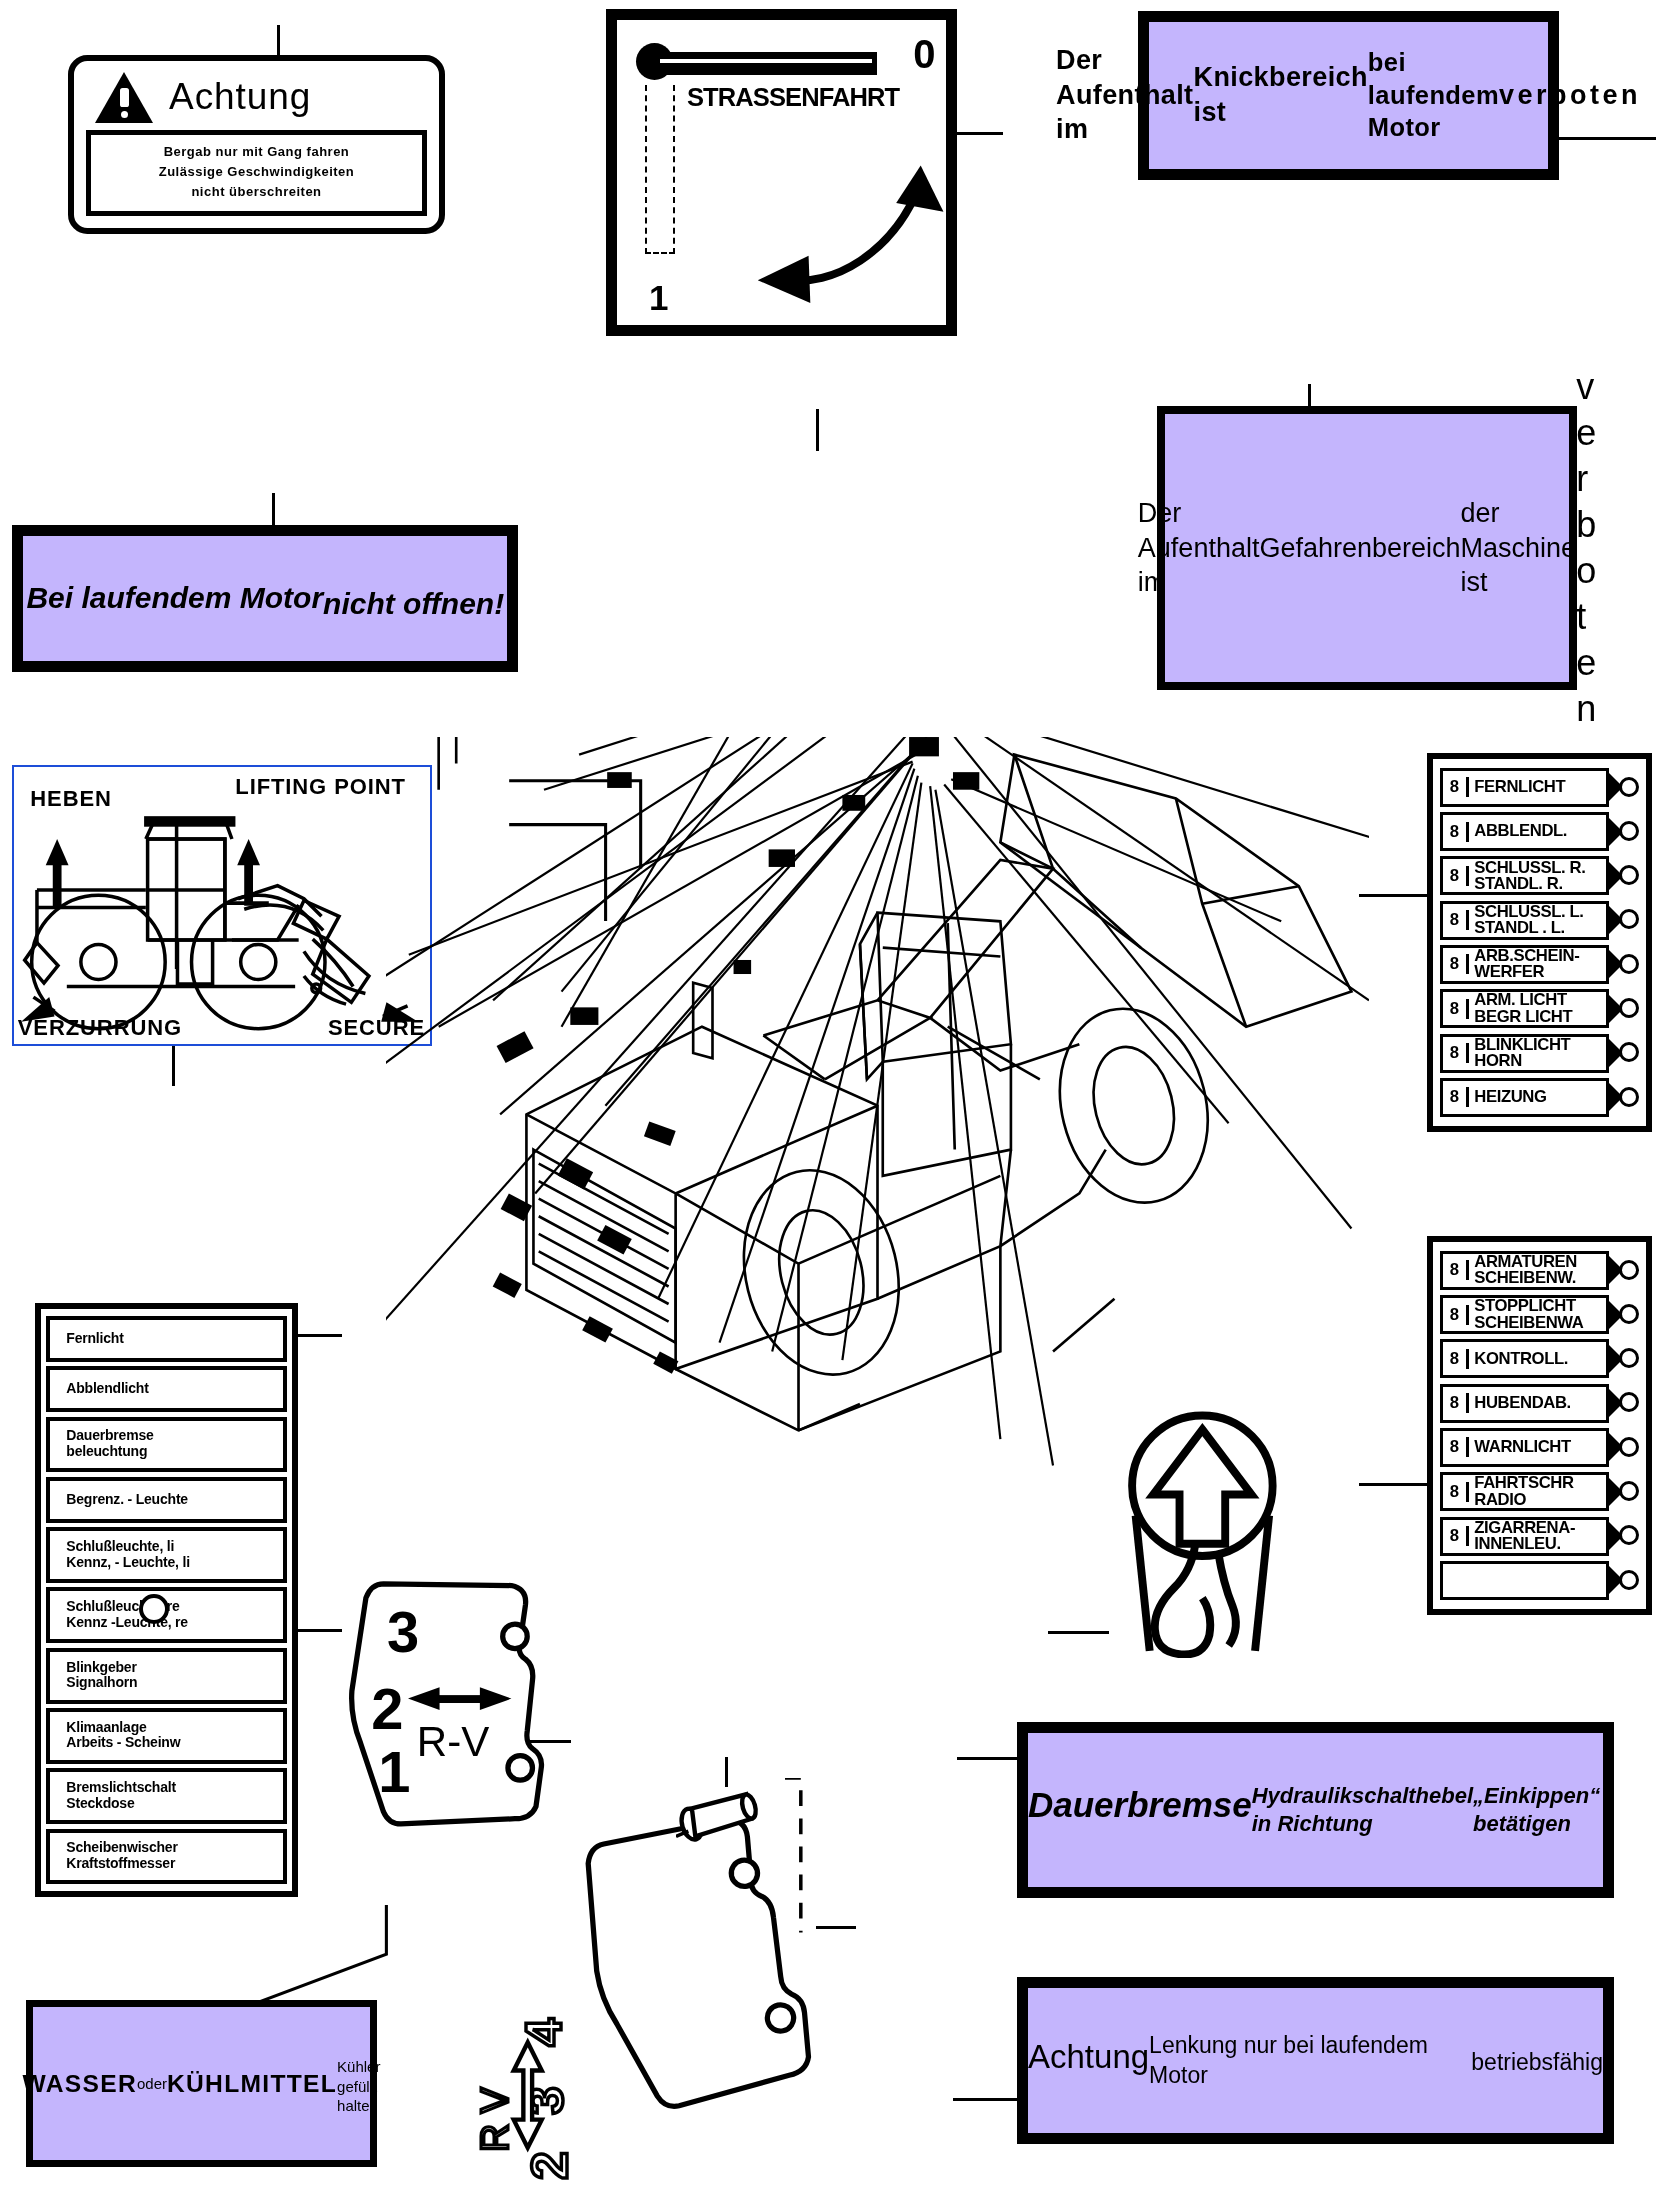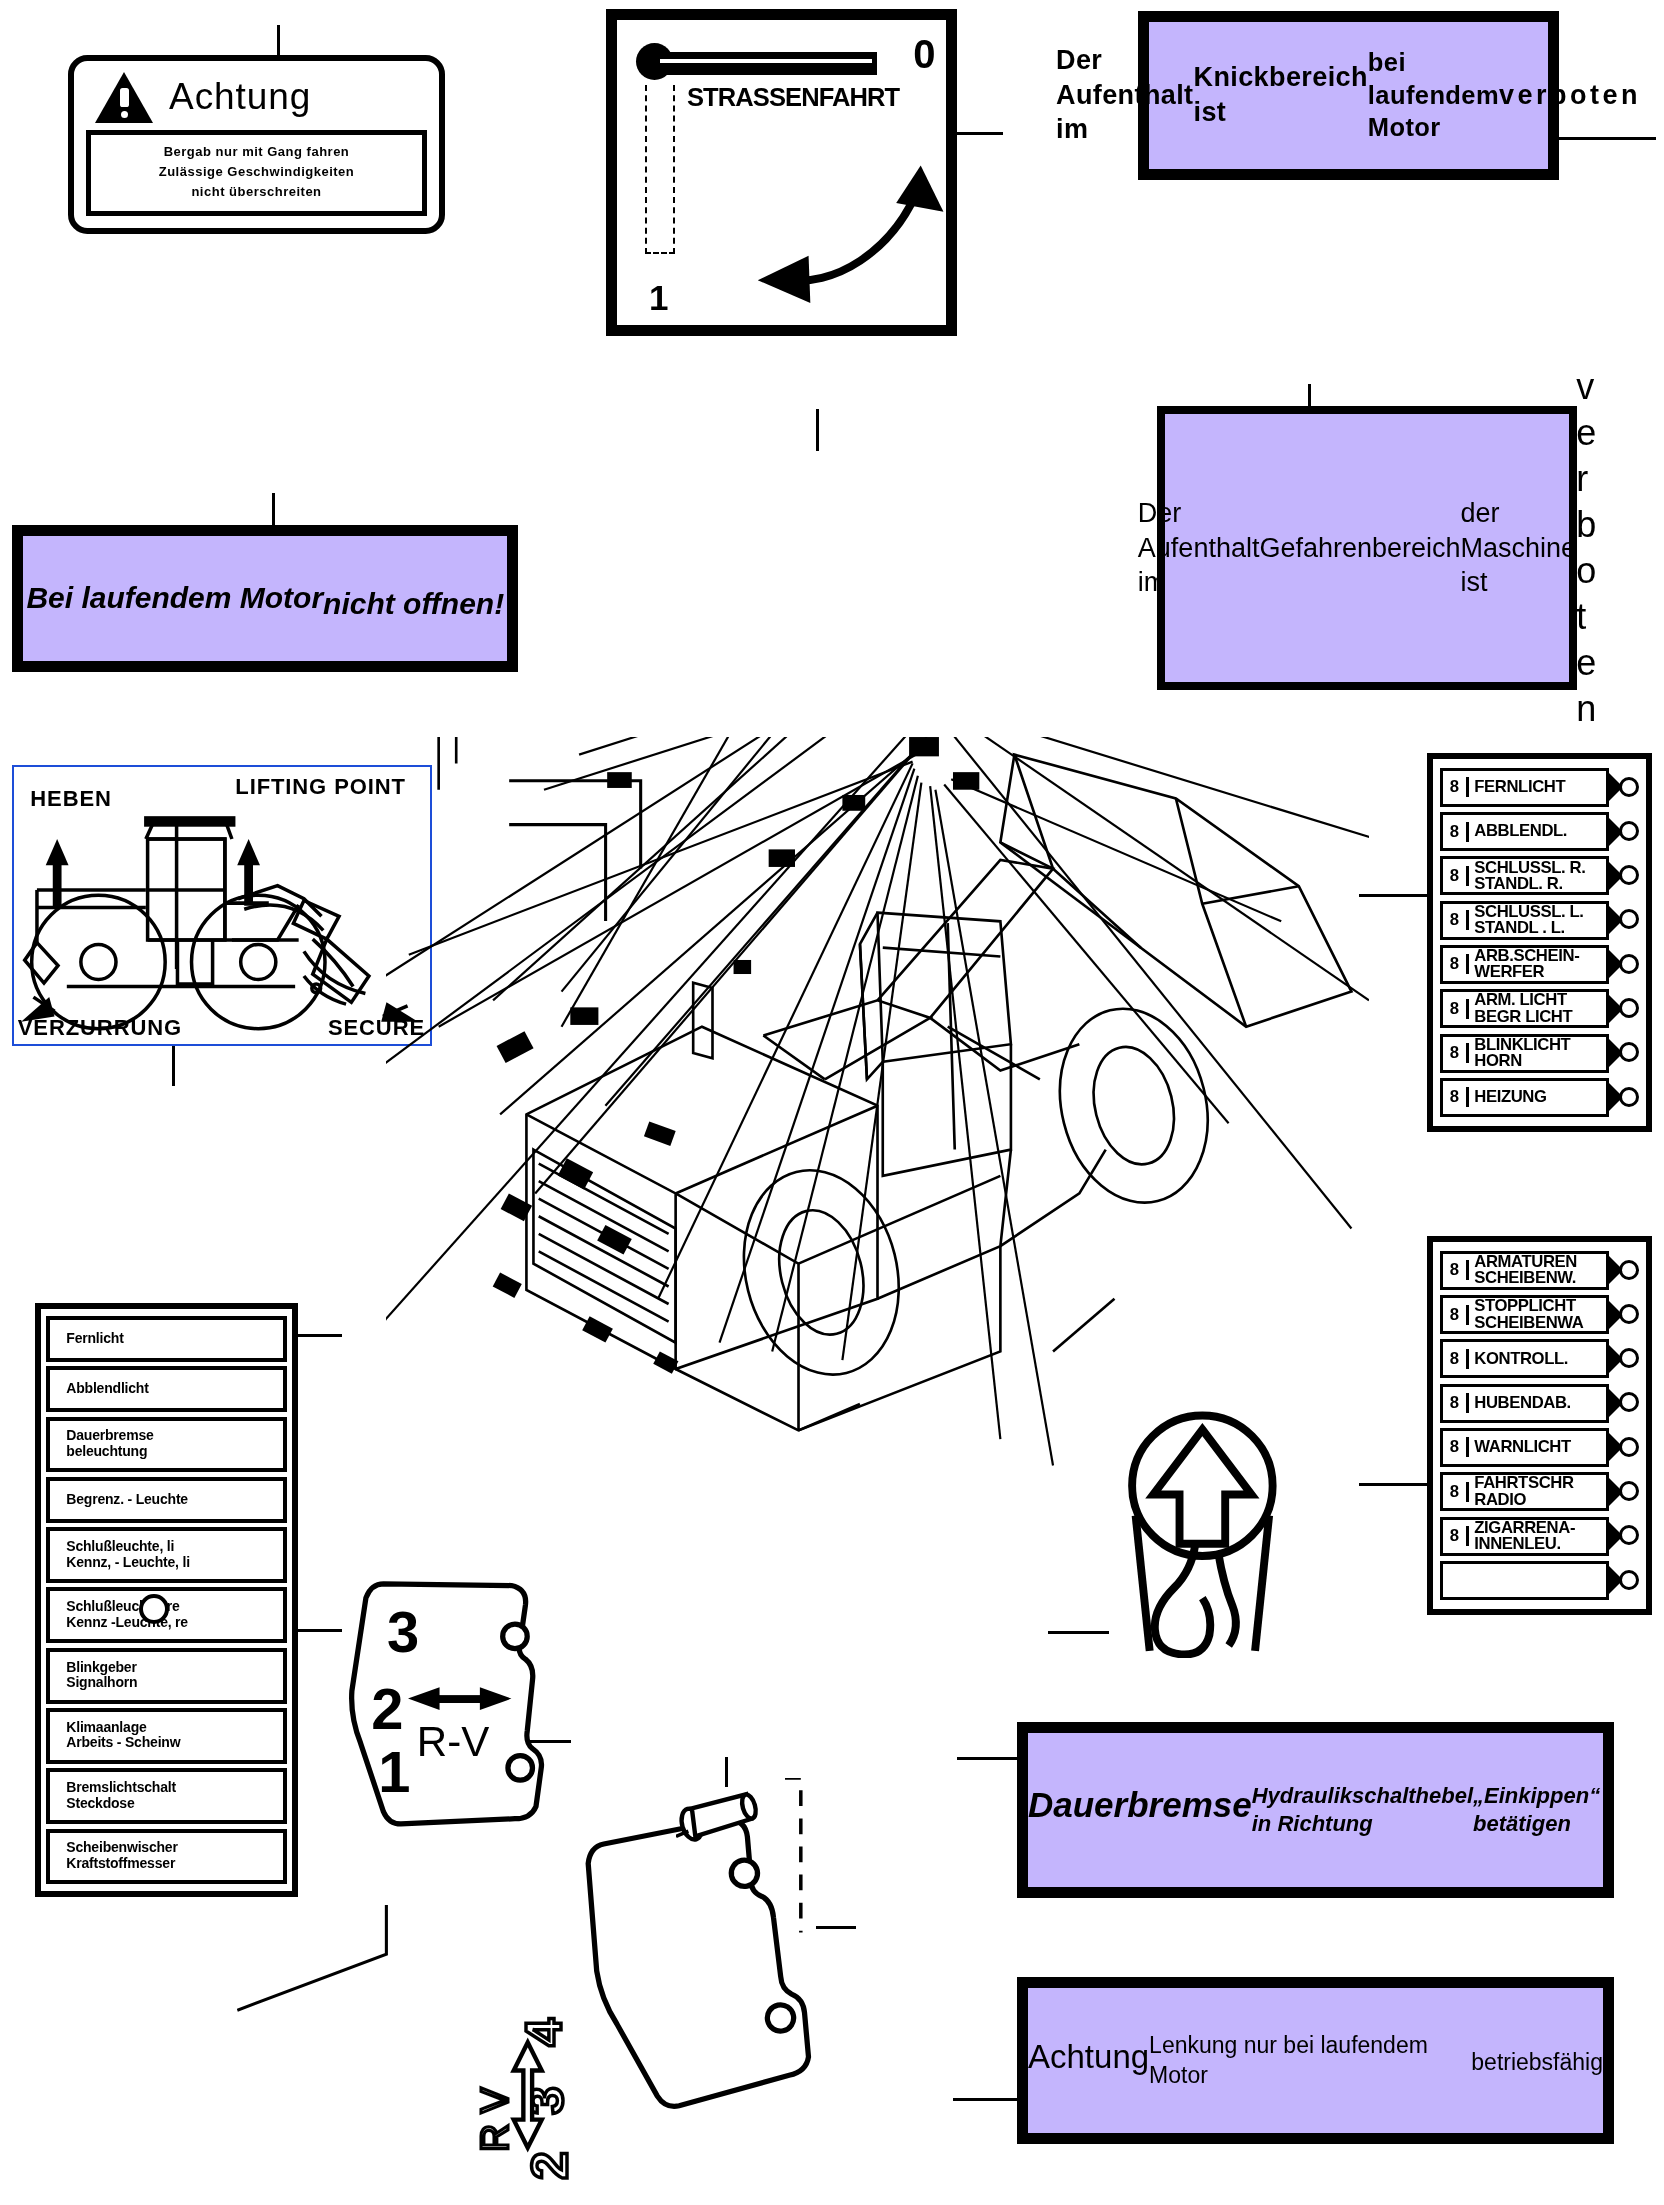--- a/index.html
+++ b/index.html
@@ -571,20 +571,26 @@
       <circle cx="112" cy="94" r="80"></circle>
       <path d="M36 128 L52 282"></path>
       <path d="M188 128 L172 282"></path>
       <path d="M104 160 Q100 190 80 210 Q56 234 58 258 Q60 284 88 286 Q114 288 120 264 Q124 240 112 222"></path>
       <path d="M130 170 Q136 206 146 230 Q156 256 142 276"></path>
       <polygon points="112,30 168,104 138,104 138,160 86,160 86,104 56,104" stroke-width="9" fill="#fff"></polygon>
     </g>
   </svg>
   <div class="lead h" style="left:1048px;top:1631px;width:61px;"></div>
 
+  <div class="abs decal" style="left:26px;top:2000px;width:351px;height:167px;border-width:7px;">
+    <div style="font-size:24.6px;font-weight:bold;letter-spacing:1.3px;">WASSER</div>
+    <div style="font-size:15px;margin:4.4px 0;">oder</div>
+    <div style="font-size:24.6px;font-weight:bold;letter-spacing:1.3px;">KÜHLMITTEL</div>
+    <div style="font-size:15px;margin-top:5.3px;">Kühler gefüllt  halten</div>
+  </div>
 
   <div class="abs decal thick" style="left:1017px;top:1722px;width:597px;height:176px;">
     <div class="bigital" style="font-size:35px;margin-bottom:8.8px;">Dauerbremse</div>
     <div class="bigital" style="font-size:22px;">Hydraulikschalthebel in Richtung</div>
     <div class="bigital" style="font-size:22px;">„Einkippen“ betätigen</div>
   </div>
   <div class="lead h" style="left:957px;top:1757px;width:63px;"></div>
 
   <div class="abs decal thick" style="left:1017px;top:1977px;width:597px;height:167px;">
     <div style="font-size:33px;margin-bottom:7px;">Achtung</div>

